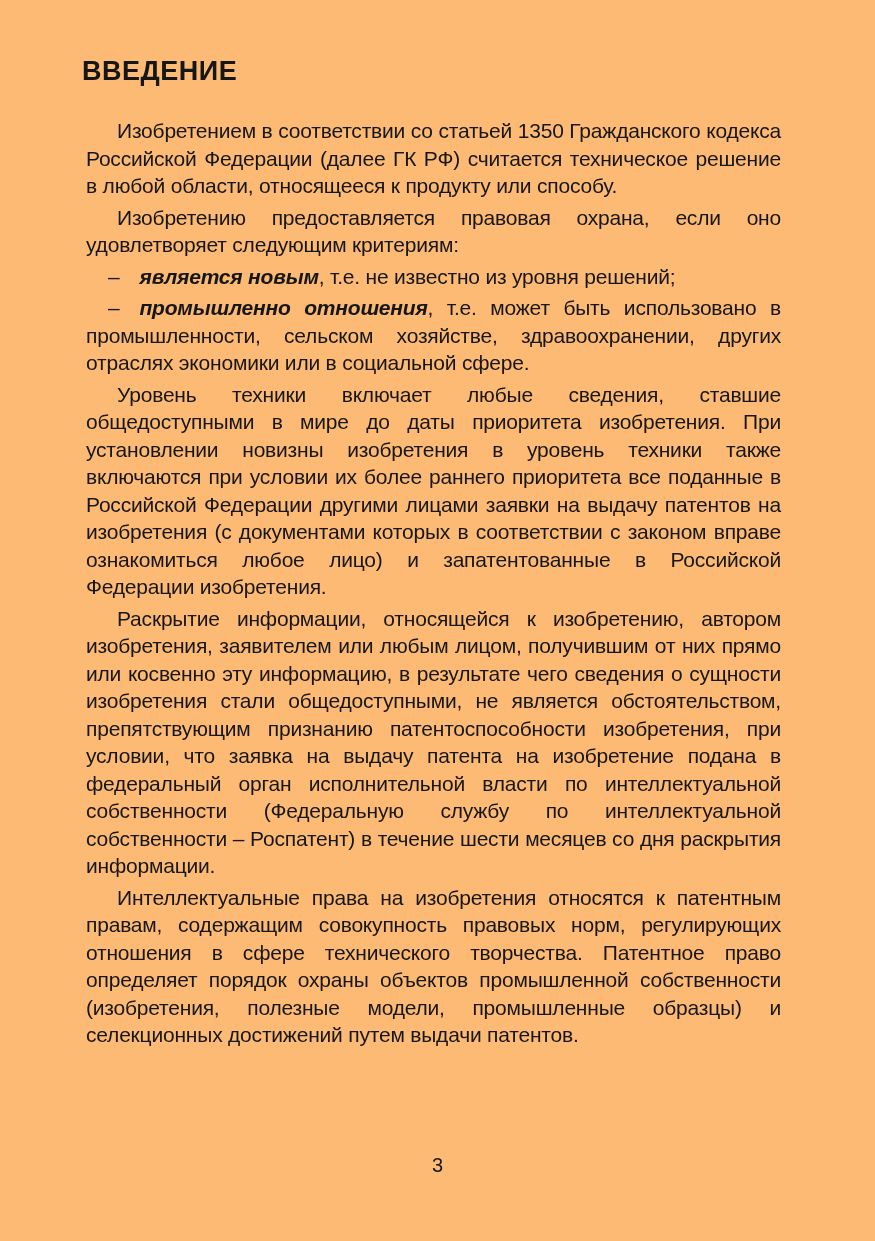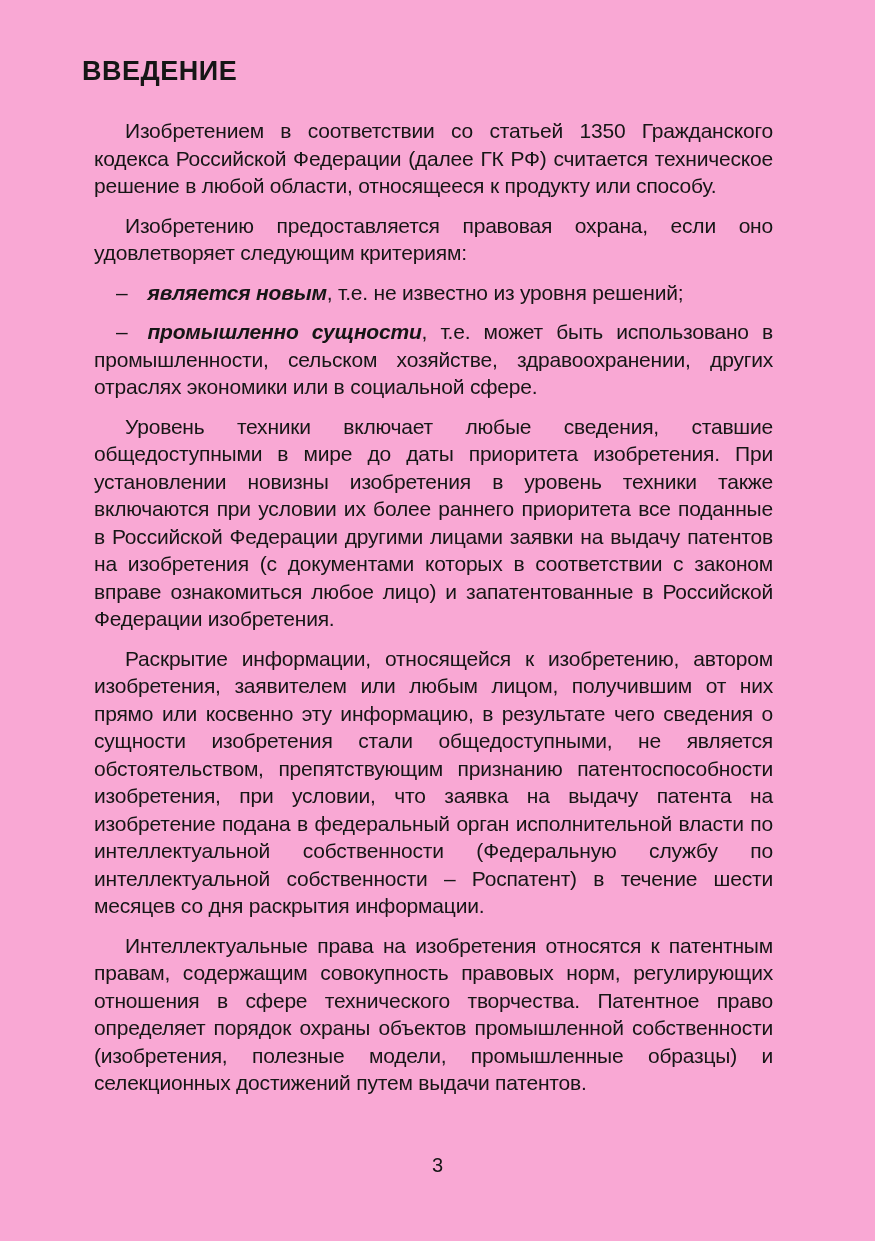--- a/index.html
+++ b/index.html
@@ -4,40 +4,40 @@
 <style>
   html, body {
     margin: 0;
     padding: 0;
     background: #ffffff;
   }
   .page {
     position: relative;
     width: 875px;
     height: 1241px;
-    background: #f9a8d4;
+    background: #fdba74;
     color: #161616;
     font-family: "Liberation Sans", "DejaVu Sans", sans-serif;
     box-sizing: border-box;
     padding: 56px 90px 0 82px;
     overflow: hidden;
   }
   .title {
     font-size: 27px;
     line-height: 31px;
     font-weight: 700;
     letter-spacing: 0.5px;
     margin: 0 0 30px 0;
   }
   .body {
     font-size: 21px;
     line-height: 27.5px;
     letter-spacing: -0.2px;
     text-align: justify;
-    margin: 12px;
+    margin: 4px;
     hyphens: auto;
   }
   .indent {
     text-indent: 31px;
   }
   .bullet {
     text-indent: 22px;
   }
   .bullet .dash {
     margin-right: 20px;
@@ -64,21 +64,21 @@
 
   <h1 class="title">ВВЕДЕНИЕ</h1>
 
   <p class="body indent">Изобретением в соответствии со статьей 1350 Гражданского кодекса Российской Федерации (далее ГК РФ) считается техническое решение в любой области, относящееся к продукту или способу.</p>
 
   <p class="body indent">Изобретению предоставляется правовая охрана, если оно удовлетворяет следующим критериям:</p>
 
   <p class="body bullet"><span class="dash">–</span><span class="term">является новым</span><span>, т.е. не известно из уровня решений;</span></p>
 
 
-  <p class="body bullet"><span class="dash">–</span><span class="term">промышленно сущности</span><span>, т.е. может быть использовано в промышленности, сельском хозяйстве, здравоохранении, других отраслях экономики или в социальной сфере.</span></p>
+  <p class="body bullet"><span class="dash">–</span><span class="term">промышленно отношения</span><span>, т.е. может быть использовано в промышленности, сельском хозяйстве, здравоохранении, других отраслях экономики или в социальной сфере.</span></p>
 
   <p class="body indent">Уровень техники включает любые сведения, ставшие общедоступными в мире до даты приоритета изобретения. При установлении новизны изобретения в уровень техники также включаются при условии их более раннего приоритета все поданные в Российской Федерации другими лицами заявки на выдачу патентов на изобретения (с документами которых в соответствии с законом вправе ознакомиться любое лицо) и запатентованные в Российской Федерации изобретения.</p>
 
   <p class="body indent">Раскрытие информации, относящейся к изобретению, автором изобретения, заявителем или любым лицом, получившим от них прямо или косвенно эту информацию, в результате чего сведения о сущности изобретения стали общедоступными, не является обстоятельством, препятствующим признанию патентоспособности изобретения, при условии, что заявка на выдачу патента на изобретение подана в федеральный орган исполнительной власти по интеллектуальной собственности (Федеральную службу по интеллектуальной собственности – Роспатент) в течение шести месяцев со дня раскрытия информации.</p>
 
 
   <p class="body indent">Интеллектуальные права на изобретения относятся к патентным правам, содержащим совокупность правовых норм, регулирующих отношения в сфере технического творчества. Патентное право определяет порядок охраны объектов промышленной собственности (изобретения, полезные модели, промышленные образцы) и селекционных достижений путем выдачи патентов.</p>
 
   <div class="pagenum">3</div>
 

